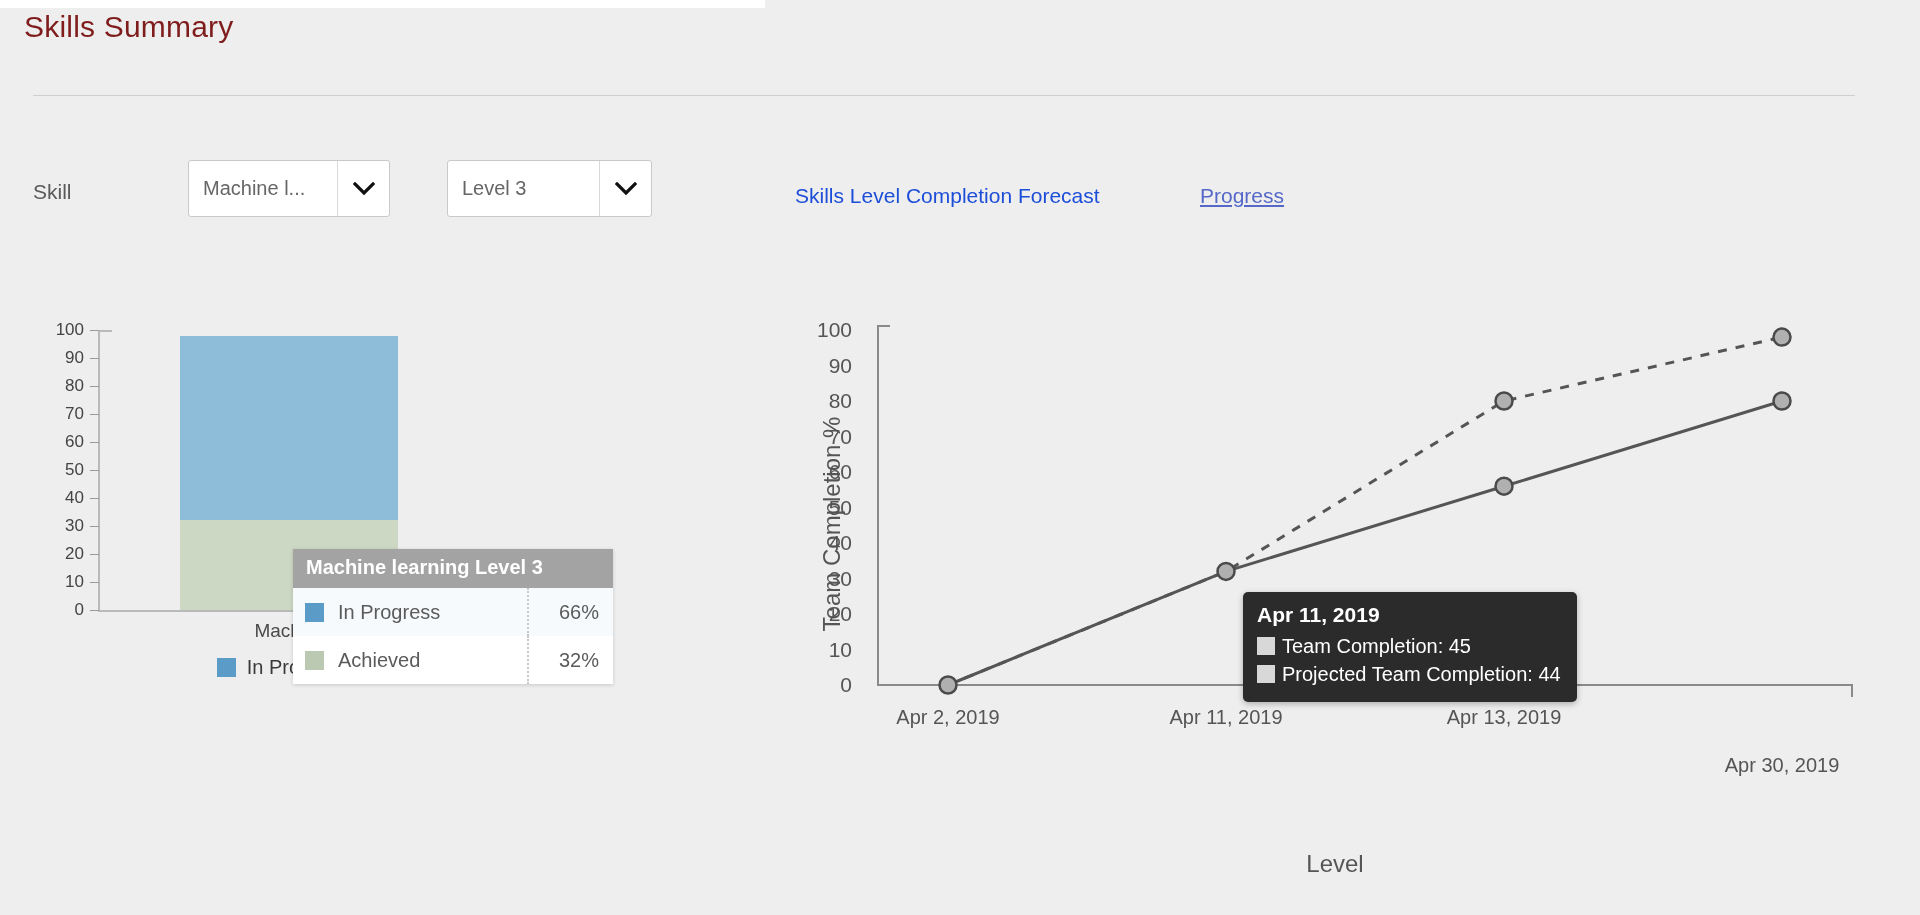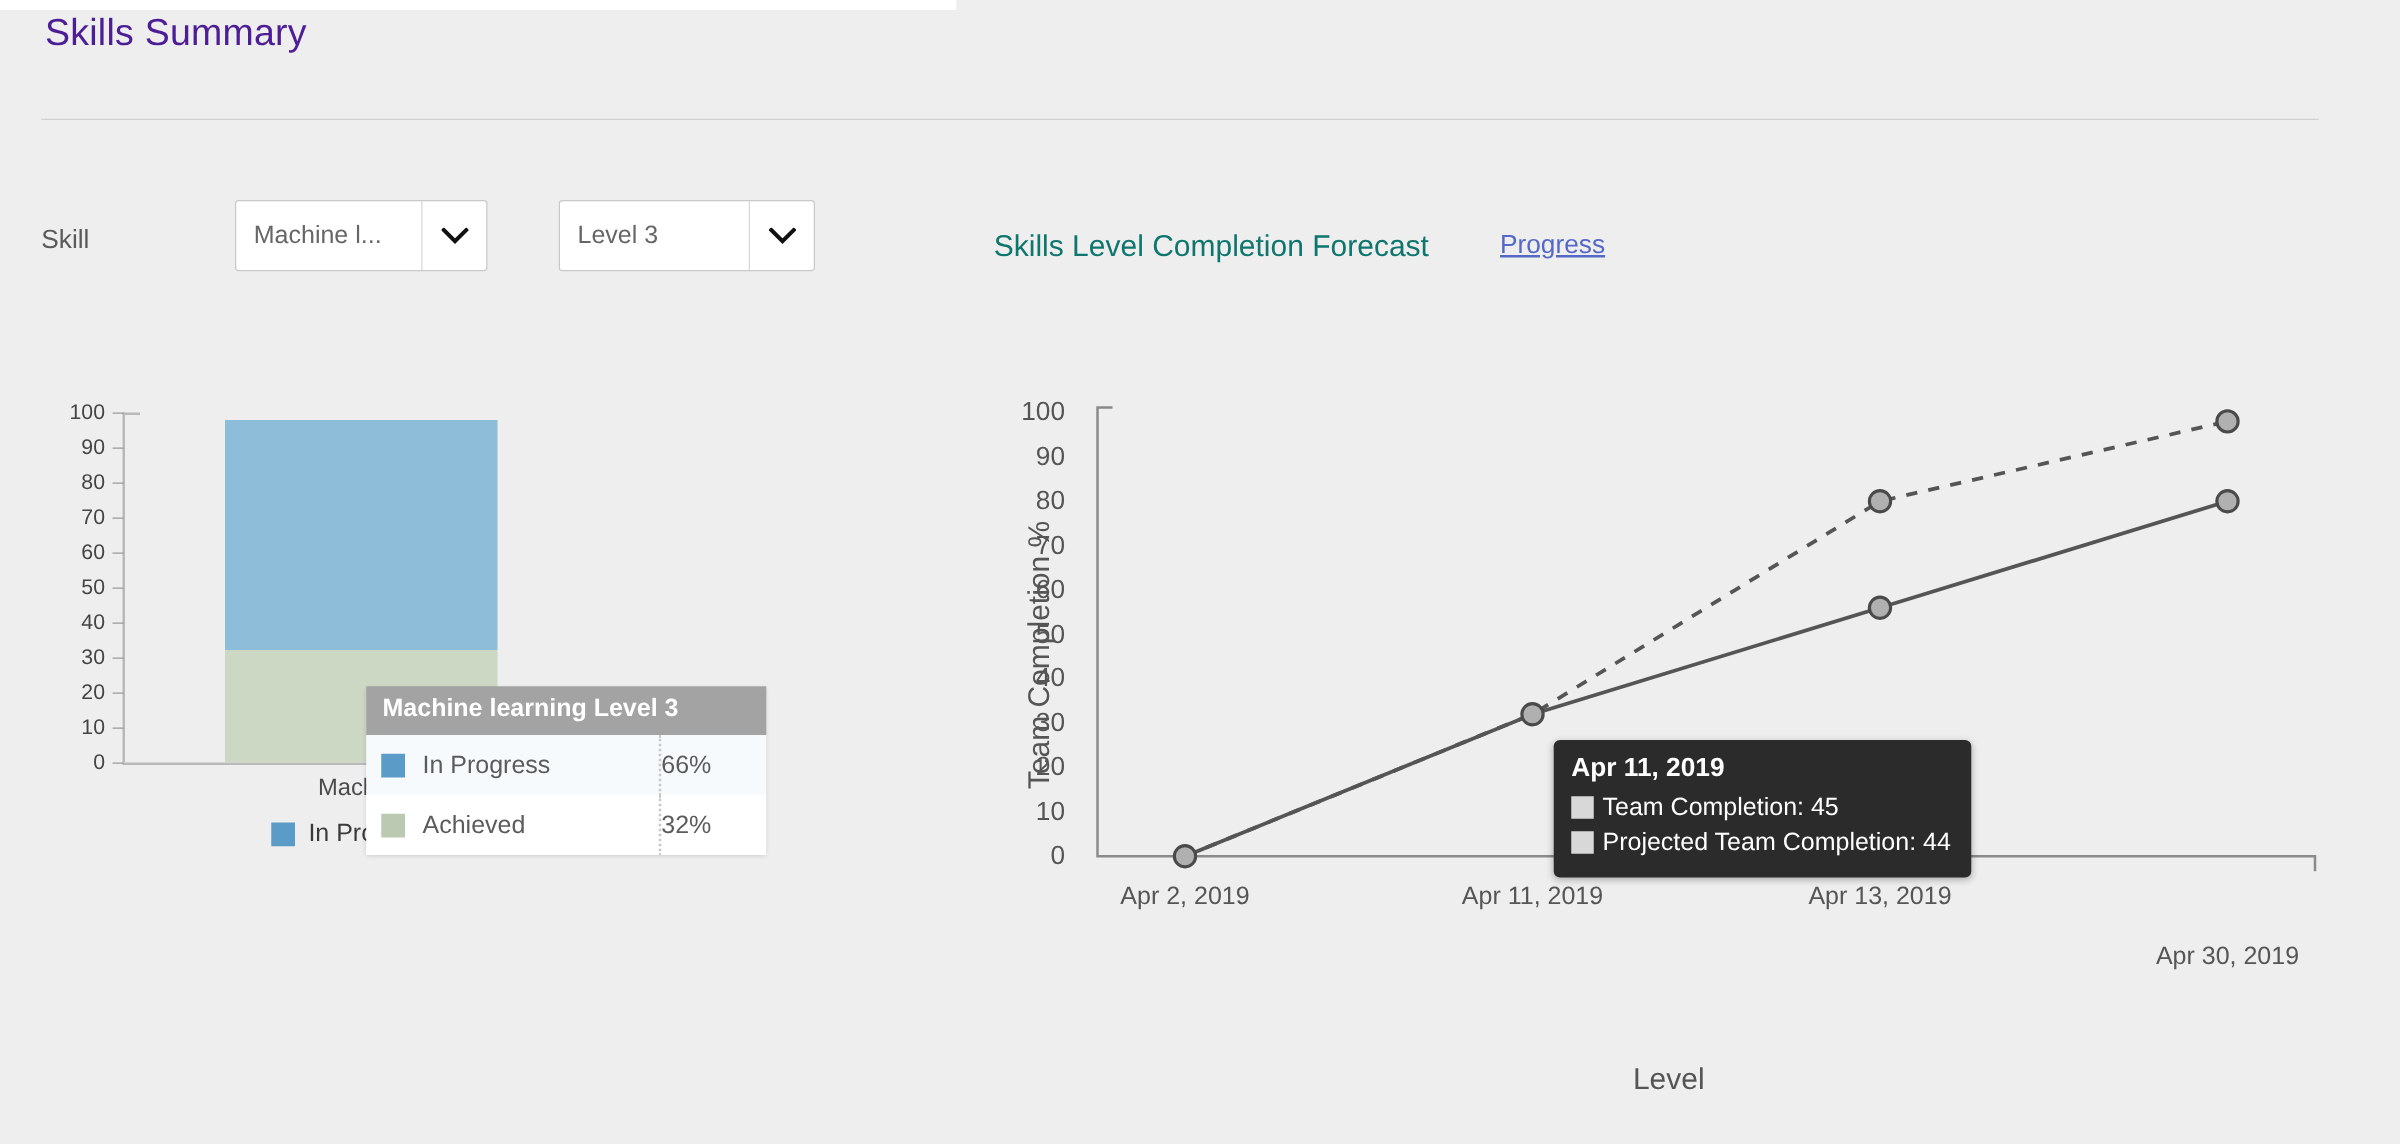--- a/index.html
+++ b/index.html
@@ -17,23 +17,23 @@
   }
   
   .top-strip {
     position: absolute; top: 0; left: 0;
     width: 765px; height: 8px;
     background: #ffffff;
   }
   
   .page-title {
     position: absolute;
-    left: 36px; top: 10px;
+    left: 24px; top: 10px;
     font-size: 30px;
-    color: #4c1d95;
+    color: #7f1d1d;
     font-weight: 400;
     letter-spacing: .2px;
     white-space: nowrap;
   }
   .header-rule {
     position: absolute;
     left: 33px; top: 95px;
     width: 1822px; height: 1px;
     background: #cfcfcf;
   }
@@ -67,22 +67,22 @@
     border-left: 1px solid #d8d8d8;
     display: flex; align-items: center; justify-content: center;
   }
   .select .sel-arrow svg { display: block; }
   #select-skill  { left: 188px; top: 160px; width: 202px; }
   #select-level  { left: 447px; top: 160px; width: 205px; }
 
   .forecast-title {
     position: absolute;
     left: 795px; top: 184px;
-    font-size: 24px;
-    color: #0f766e;
+    font-size: 21px;
+    color: #1d4ed8;
     white-space: nowrap;
   }
   .configure-link {
     position: absolute;
     left: 1200px; top: 184px;
     font-size: 21px;
     color: #5568c8;
     text-decoration: underline;
     cursor: pointer;
     white-space: nowrap;
@@ -160,21 +160,21 @@
   #bar-tooltip .tt-row .sw {
     width: 19px; height: 19px; margin-left: 12px; flex: 0 0 auto;
   }
   #bar-tooltip .tt-row .nm { margin-left: 14px; flex: 1 1 auto; white-space: nowrap; }
   #bar-tooltip .tt-row .vsep {
     width: 0; align-self: stretch;
     border-left: 2px dotted #c8c8c8;
     flex: 0 0 auto;
   }
   #bar-tooltip .tt-row .vl {
-    width: 84px; text-align: left; padding-right: 14px; flex: 0 0 auto;
+    width: 84px; text-align: right; padding-right: 14px; flex: 0 0 auto;
   }
 
   
   #line-chart {
     position: absolute;
     left: 790px; top: 310px;
     width: 1090px; height: 600px;
   }
   .lc-ylab {
     position: absolute;

